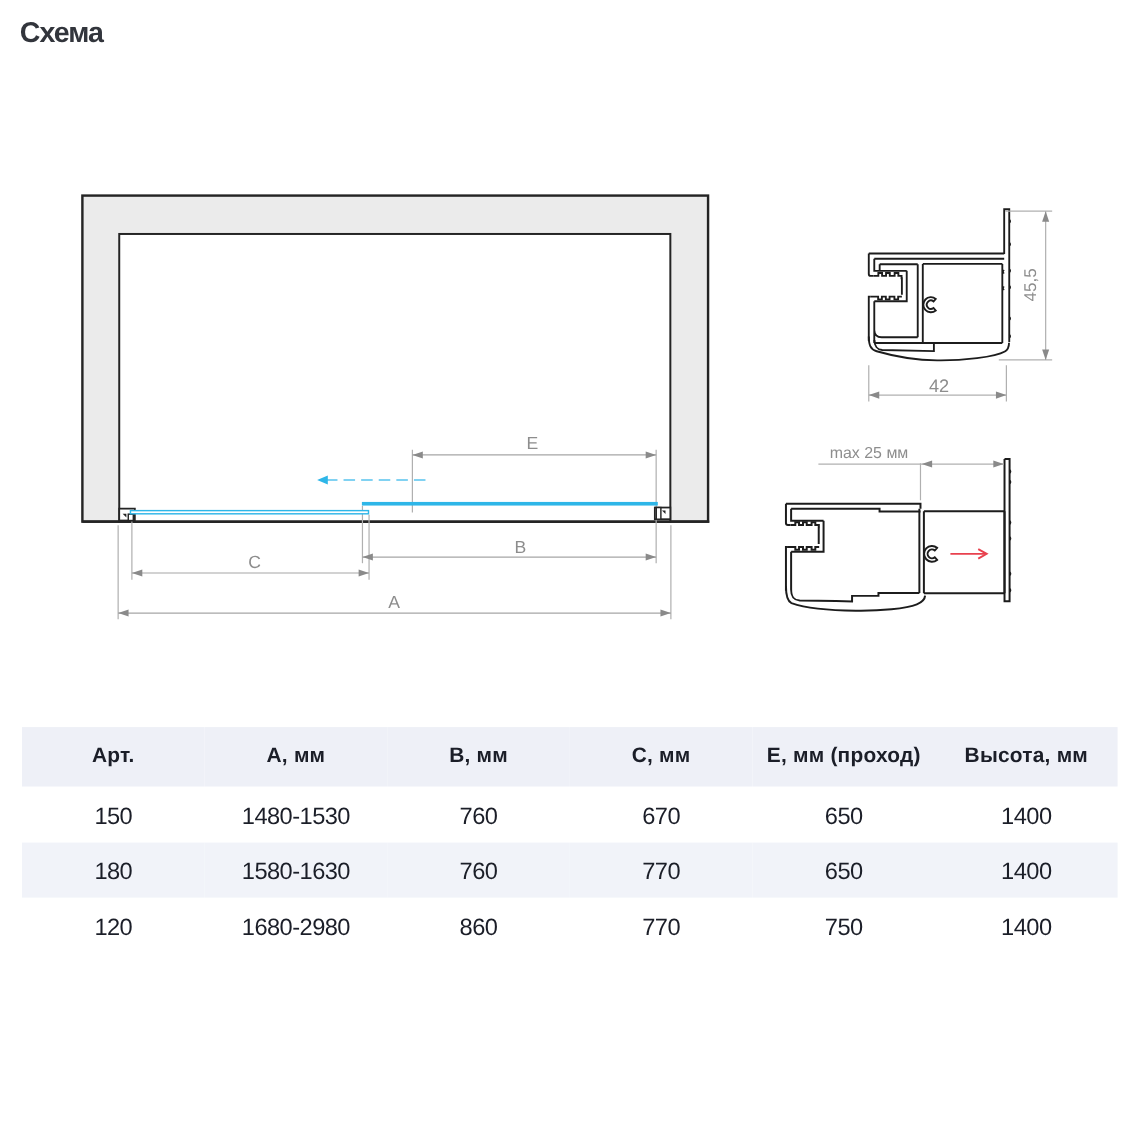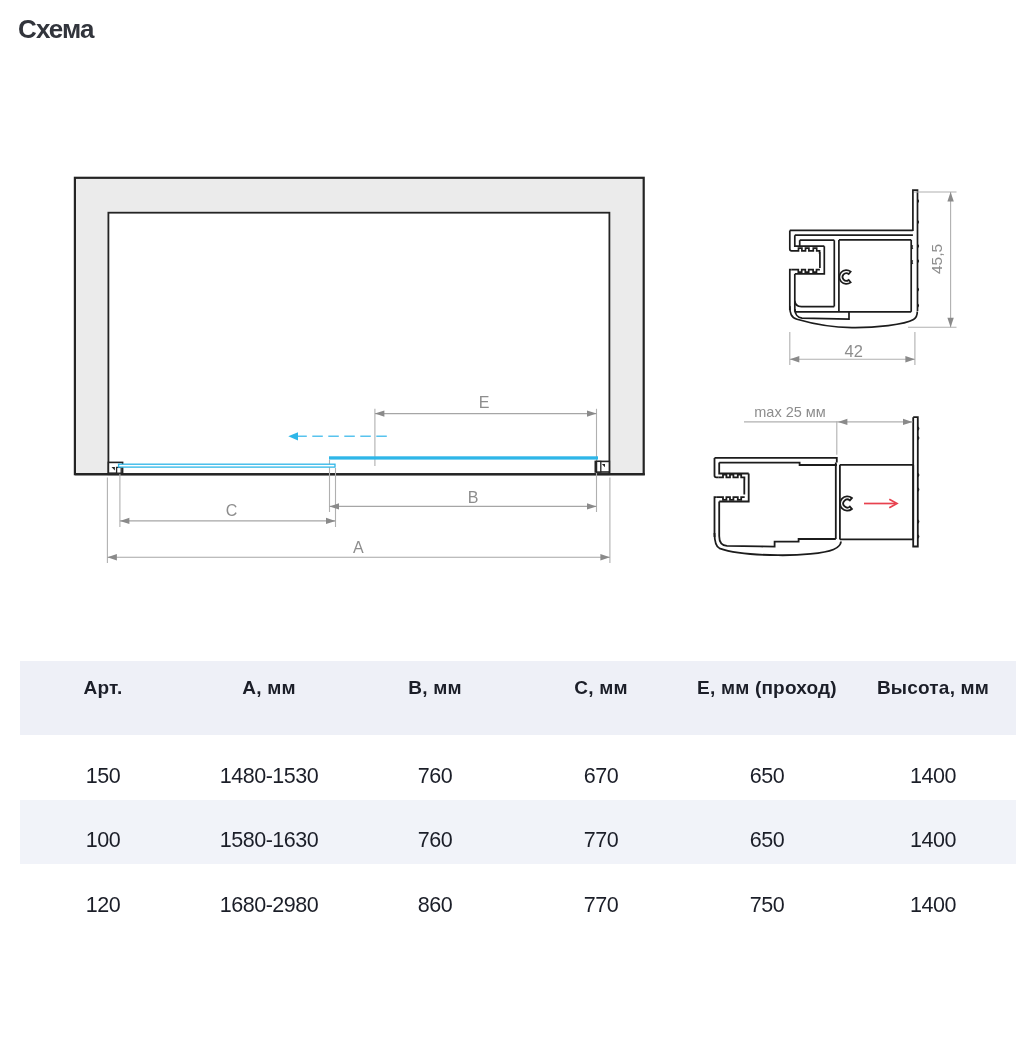--- a/index.html
+++ b/index.html
@@ -1,22 +1,22 @@
 <!DOCTYPE html>
 <html lang="ru"><head>
 <meta charset="utf-8">
 <title>Схема</title>
 <style>
   html,body{margin:0;padding:0;background:#fff;}
   body{width:1036px;height:1041px;position:relative;font-family:"Liberation Sans",sans-serif;overflow:hidden;}
     .title{position:absolute;left:18px;top:14px;font-size:26px;line-height:31.5px;font-weight:bold;color:#32353c;letter-spacing:-0.9px;}
   svg{position:absolute;left:0;top:0;}
   table.dim{position:absolute;left:20px;top:661px;width:996px;border-collapse:collapse;table-layout:fixed;color:#1b1e28;}
-  table.dim th{background:#eef0f7;font-size:19px;font-weight:bold;height:54px;text-align:center;vertical-align:middle;padding:0 0 20px 0;letter-spacing:0.2px;}
-  table.dim td{font-size:21.5px;font-weight:normal;height:46.5px;text-align:center;vertical-align:middle;padding:18px 0 0 0;letter-spacing:-0.5px;}
+  table.dim th{background:#eef0f7;font-size:19px;font-weight:bold;height:54px;text-align:center;vertical-align:middle;padding:0 0 0 0;letter-spacing:0.2px;}
+  table.dim td{font-size:21.5px;font-weight:normal;height:46.5px;text-align:center;vertical-align:middle;padding:4px 0 0 0;letter-spacing:-0.5px;}
   tr.alt td{background:#f1f3f9;}
   tr.last td{border-bottom:1.5px solid #e7e9f0;}
 </style>
 </head>
 <body>
 <div class="title">Схема</div>
 
 <svg width="1036" height="640" viewBox="0 0 1036 640" fill="none">
 
   <g>
@@ -182,21 +182,21 @@
   </tr>
   <tr>
         <td>150</td>
         <td>1480-1530</td>
         <td>760</td>
         <td>670</td>
         <td>650</td>
         <td>1400</td>
       </tr>
   <tr class="alt">
-        <td>100</td>
+        <td>180</td>
         <td>1580-1630</td>
         <td>760</td>
         <td>770</td>
         <td>650</td>
         <td>1400</td>
       </tr>
   <tr>
         <td>120</td>
         <td>1680-2980</td>
         <td>860</td>

